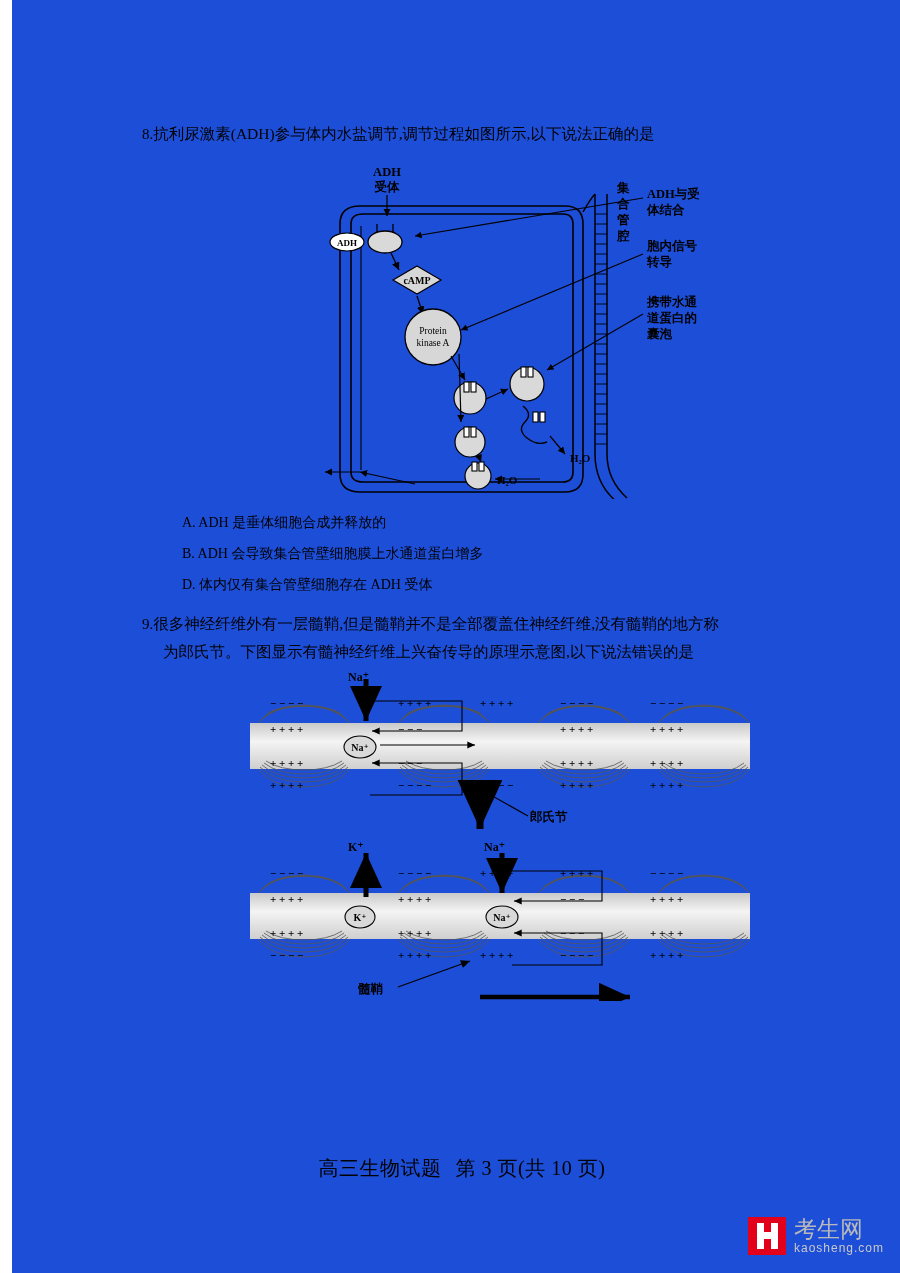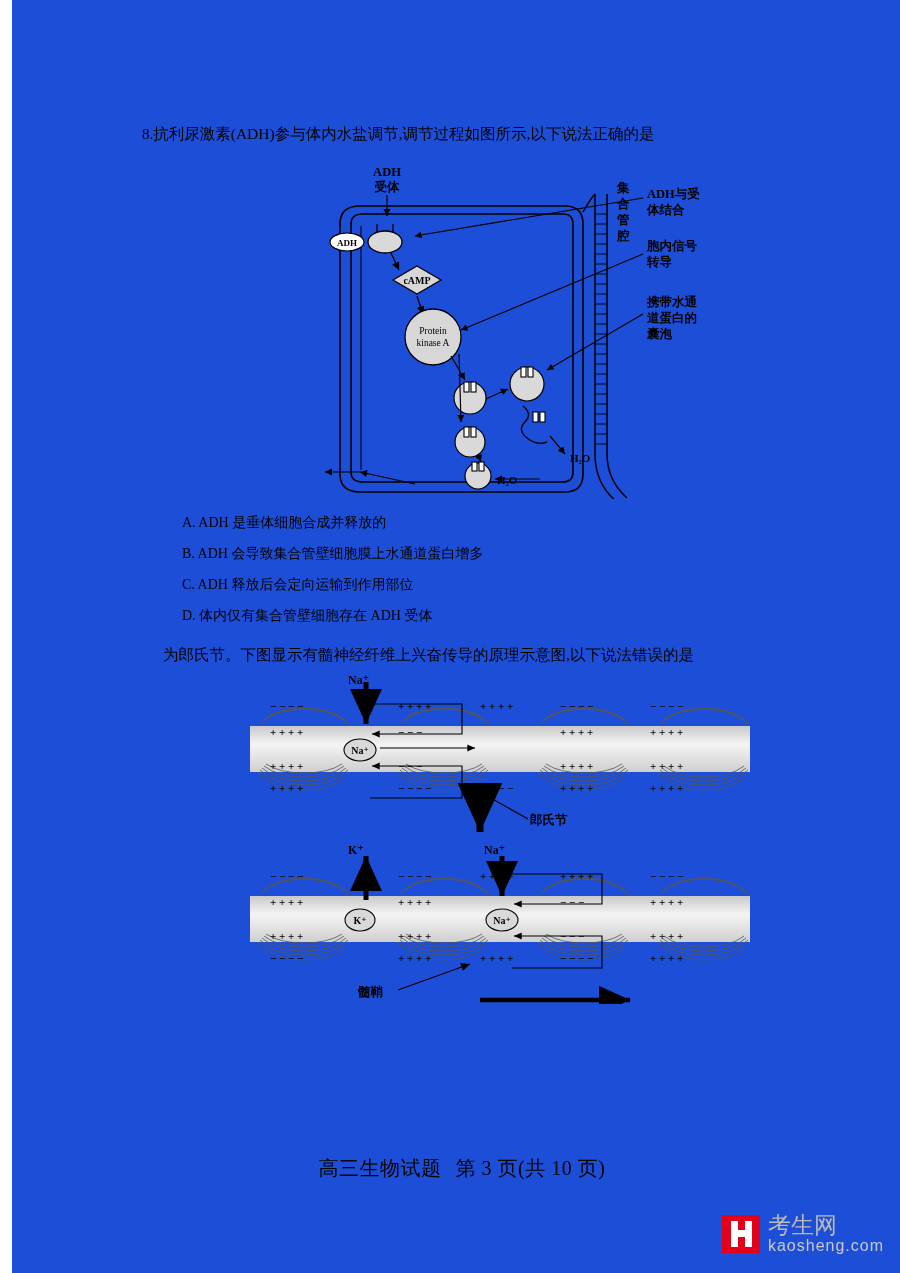--- a/index.html
+++ b/index.html
@@ -95,21 +95,21 @@
     width: 7px; height: 26px;
     background: #fff;
   }
   .wm-text-main {
     font-size: 23px;
     color: #b9b9b9;
     font-family: "Liberation Sans", sans-serif;
     line-height: 24px;
   }
   .wm-text-sub {
-    font-size: 16px;
+    font-size: 12px;
     color: #c9c9c9;
     font-family: "Liberation Sans", sans-serif;
     letter-spacing: 1px;
   }
   svg text {
     font-family: "Liberation Serif", "DejaVu Serif", serif;
   }
 </style>
 </head>
 <body>
@@ -270,26 +270,28 @@
             <text x="382" y="168" font-size="12.5" font-weight="bold">道蛋白的</text>
             <text x="382" y="184" font-size="12.5" font-weight="bold">囊泡</text>
           </g>
           <path d="M378,160 L282,216" stroke="#000" stroke-width="1.1" fill="none" marker-end="url(#arrA)"></path>
         </svg>
       </div>
 
       <div class="options">
         <div class="option">A. ADH 是垂体细胞合成并释放的</div>
         <div class="option">B. ADH 会导致集合管壁细胞膜上水通道蛋白增多</div>
-        <div class="option">C. ADH 释放后会定向运输到作用部位</div>
         <div class="option">D. 体内仅有集合管壁细胞存在 ADH 受体</div>
       </div>
     </div>
 
     <div class="q-block" style="margin-top:10px;">
+      <div class="q-line">
+        <span class="q-num">9.</span><span>很多神经纤维外有一层髓鞘,但是髓鞘并不是全部覆盖住神经纤维,没有髓鞘的地方称</span>
+      </div>
       <div class="q-line q-cont">为郎氏节。下图显示有髓神经纤维上兴奋传导的原理示意图,以下说法错误的是</div>
 
       <div class="figure-wrap">
         <svg width="540" height="330" viewBox="0 0 540 330">
           <defs>
             <marker id="arr9" markerWidth="9" markerHeight="9" refX="7" refY="3.2" orient="auto">
               <path d="M0,0 L7,3.2 L0,6.4 z" fill="#000"></path>
             </marker>
             <linearGradient id="axonGrad" x1="0" y1="0" x2="0" y2="1">
               <stop offset="0%" stop-color="#c9c9c9"></stop>

